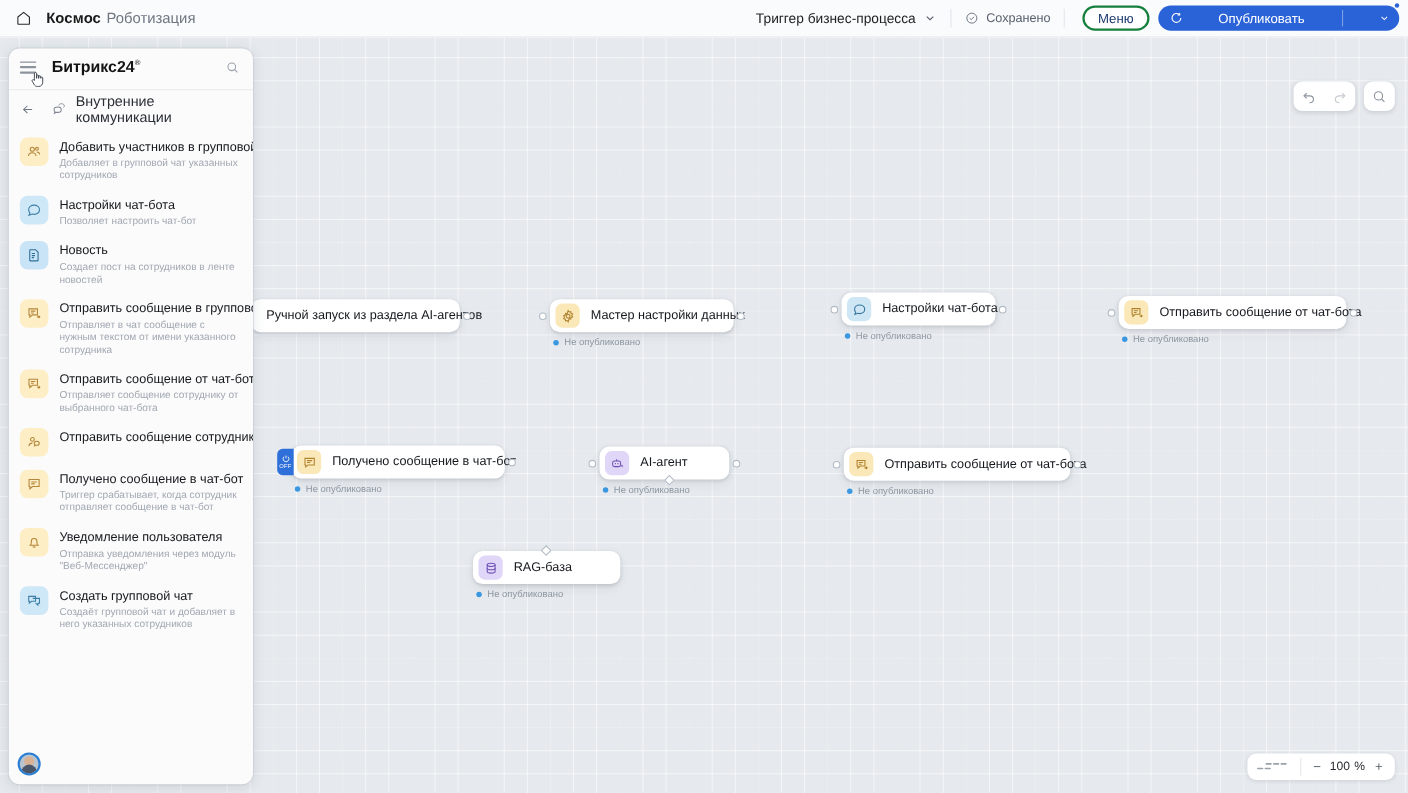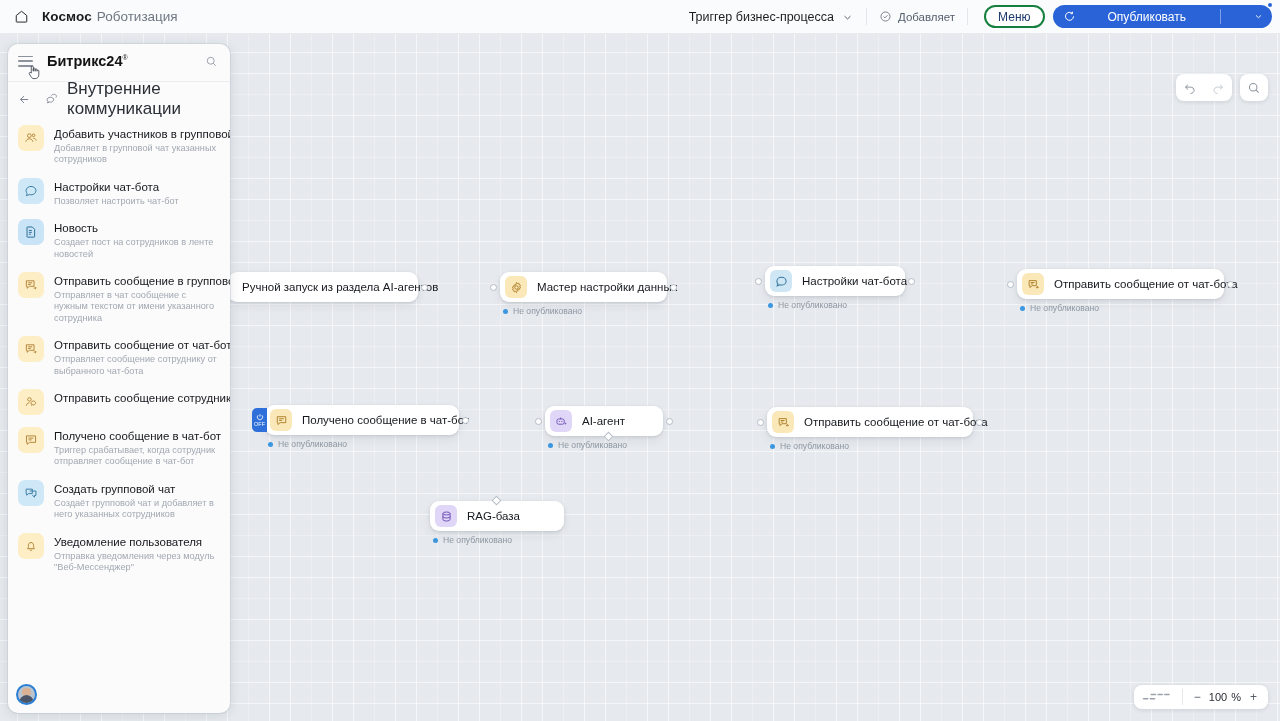--- a/index.html
+++ b/index.html
@@ -70,21 +70,21 @@
   .burger i { display: block; height: 1.6px; background: #8d939c; border-radius: 1px; }
   .cursor-hand { position: absolute; left: 19px; top: 20px; width: 14px; height: 16px; }
   .panel-title { margin-left: 14px; font-size: 14.5px; font-weight: 700; color: #141414; }
   .panel-title sup { font-size: 7px; font-weight: 400; vertical-align: super; }
   .panel-search { margin-left: auto; color: #9aa1ab; cursor: pointer; display:flex; }
   .panel-div { height: 1px; background: #ebecef; margin: 3px 0 0 0; }
 
   .back-row { height: 34px; display: flex; align-items: center; padding: 0 10px; cursor: pointer; }
   .back-arrow { width: 16px; color: #707784; display:flex; align-items:center; justify-content:center;}
   .bc-icon { margin-left: 13px; color: #7d848f; display:flex; }
-  .back-label { margin-left: 9px; font-size: 17px; color: #2b2f36; }
+  .back-label { margin-left: 9px; font-size: 13px; color: #2b2f36; }
 
   .list { flex: 1; overflow: hidden; padding-top: 2px; }
   .row { display: flex; padding: 6px 10px 5px 10px; cursor: pointer; }
   .row-ic { width: 26px; height: 26px; border-radius: 7px; flex: 0 0 26px;
     display: flex; align-items: center; justify-content: center; margin-top: 1px; }
   .ic-yellow { background: #fdeec6; color: #b5873a; }
   .ic-blue   { background: #cfe8f7; color: #3d7ea6; }
   .ic-blue2  { background: #c9e4f6; color: #2f6f99; }
   .row-txt { margin-left: 10px; min-width: 0; }
   .row-title { font-size: 11.5px; color: #16181c; line-height: 14px;
@@ -334,21 +334,21 @@
         <svg width="13" height="13" viewBox="0 0 24 24" fill="none" stroke="currentColor" stroke-width="1.8">
           <path d="M6.5 9.5l5.5 5.2 5.5-5.2"></path>
         </svg>
       </span>
       <span class="vsep"></span>
       <span class="saved">
         <svg width="13" height="13" viewBox="0 0 24 24" fill="none" stroke="#6a737f" stroke-width="1.6">
           <circle cx="12" cy="12" r="8.4"></circle>
             <path d="M8.4 12.2l2.5 2.4 4.7-4.8"></path>
         </svg>
-        <span>Добавляет</span>
+        <span>Сохранено</span>
       </span>
       <span class="vsep"></span>
       <button class="btn-menu">Меню</button>
       <div class="btn-publish">
         <span style="display:flex;">
           <svg width="13" height="13" viewBox="0 0 24 24" fill="none" stroke="#fff" stroke-width="1.8">
             <path d="M19.4 11.6a7.4 7.4 0 1 1-2.3-5.3"></path>
               <path d="M17.4 3.2v3.6h-3.6"></path>
           </svg>
         </span>
@@ -494,42 +494,42 @@
             <path d="M7.6 8.8h8.6M7.6 11.8h5.4"></path>
           </svg>
         </span>
         <span class="row-txt">
           <span class="row-title">Получено сообщение в чат-бот</span>
           <span class="row-desc" style="display:block;">Триггер срабатывает, когда сотрудник отправляет сообщение в чат-бот</span>
         </span>
       </div>
 
       <div class="row">
+        <span class="row-ic ic-yellow">
+          <svg width="14" height="14" viewBox="0 0 24 24" fill="none" stroke="currentColor" stroke-width="1.7">
+            <path d="M18 16.6H6c1-1 1.6-2 1.6-3.4v-2.6c0-2.6 2-4.6 4.4-4.6s4.4 2 4.4 4.6v2.6c0 1.4.6 2.4 1.6 3.4z"></path>
+            <path d="M10.2 18.4a1.9 1.9 0 0 0 3.6 0"></path>
+          </svg>
+        </span>
+        <span class="row-txt">
+          <span class="row-title">Уведомление пользователя</span>
+          <span class="row-desc" style="display:block;">Отправка уведомления через модуль "Веб-Мессенджер"</span>
+        </span>
+      </div>
+
+      <div class="row">
         <span class="row-ic ic-blue">
           <svg width="14" height="14" viewBox="0 0 24 24" fill="none" stroke="currentColor" stroke-width="1.7">
             <path d="M3.6 5.4h10.6v7.6H8l-3.4 2.8v-2.8H3.6z"></path>
             <path d="M9.8 8.6h10.6v7.6H18v2.8l-3.4-2.8h-.6"></path>
           </svg>
         </span>
         <span class="row-txt">
           <span class="row-title">Создать групповой чат</span>
           <span class="row-desc" style="display:block;">Создаёт групповой чат и добавляет в него указанных сотрудников</span>
-        </span>
-      </div>
-
-      <div class="row">
-        <span class="row-ic ic-yellow">
-          <svg width="14" height="14" viewBox="0 0 24 24" fill="none" stroke="currentColor" stroke-width="1.7">
-            <path d="M18 16.6H6c1-1 1.6-2 1.6-3.4v-2.6c0-2.6 2-4.6 4.4-4.6s4.4 2 4.4 4.6v2.6c0 1.4.6 2.4 1.6 3.4z"></path>
-            <path d="M10.2 18.4a1.9 1.9 0 0 0 3.6 0"></path>
-          </svg>
-        </span>
-        <span class="row-txt">
-          <span class="row-title">Уведомление пользователя</span>
-          <span class="row-desc" style="display:block;">Отправка уведомления через модуль "Веб-Мессенджер"</span>
         </span>
       </div>
     </div>
 
     <div class="panel-foot">
       <div class="avatar">
         <span class="head"></span>
         <span class="body"></span>
       </div>
     </div>

